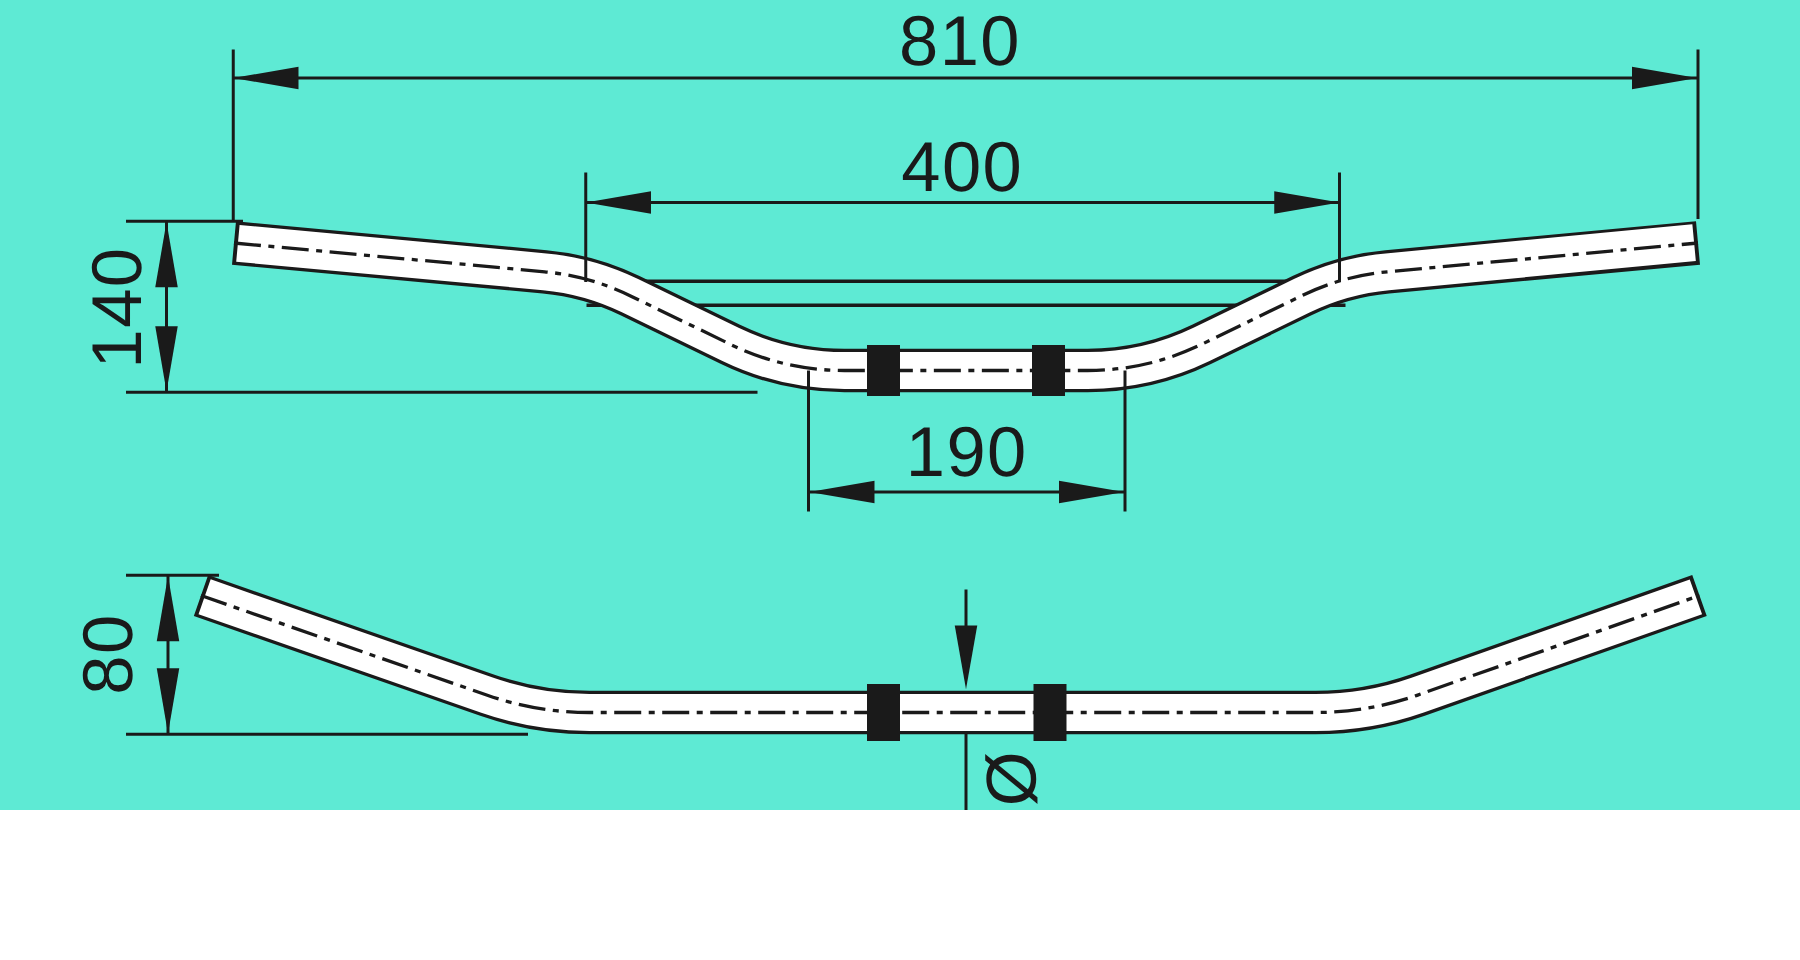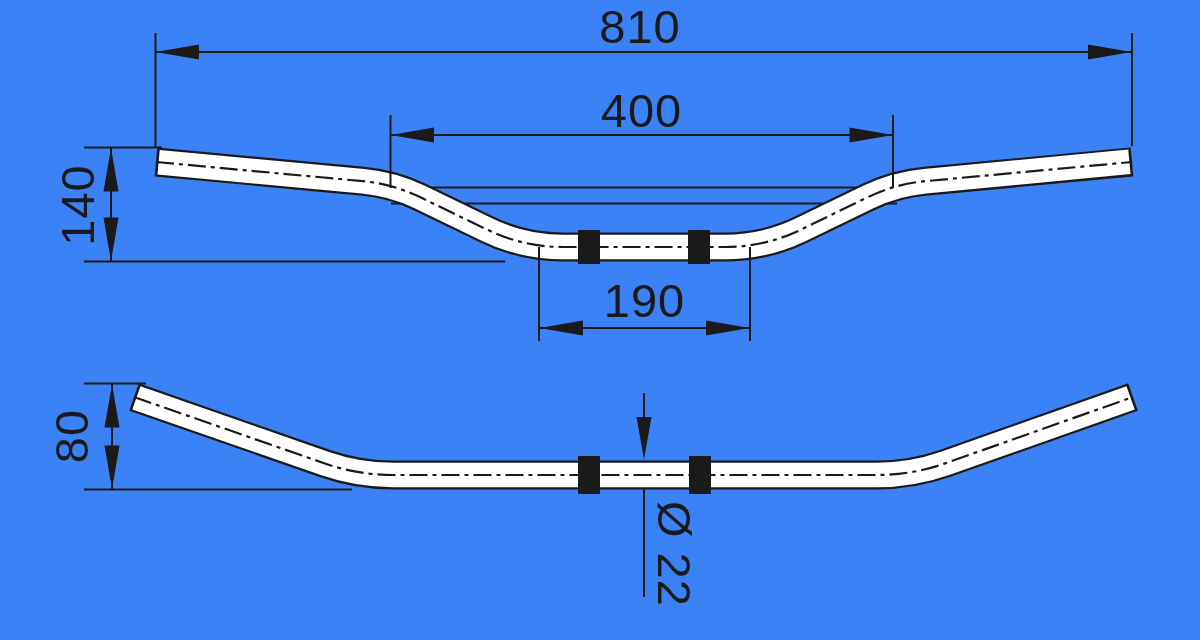--- a/index.html
+++ b/index.html
@@ -1,16 +1,16 @@
 <!DOCTYPE html>
 <html><head>
 <meta charset="utf-8">
 <style>
   html,body{margin:0;padding:0;background:#ffffff;}
-  .canvas{position:relative;width:1200px;height:640px;background:#3b82f6;overflow:hidden;}
+  .canvas{position:relative;width:1200px;height:540px;background:#5eead4;overflow:hidden;}
   svg{display:block;}
   text{font-family:"Liberation Sans","DejaVu Sans",sans-serif;font-size:47px;fill:#1a1a1a;letter-spacing:1px;}
 </style>
 </head>
 <body>
 
 <div class="canvas">
 <svg width="1200" height="640" viewBox="0 0 1200 640">
 
   <g stroke="#1a1a1a" fill="none">

